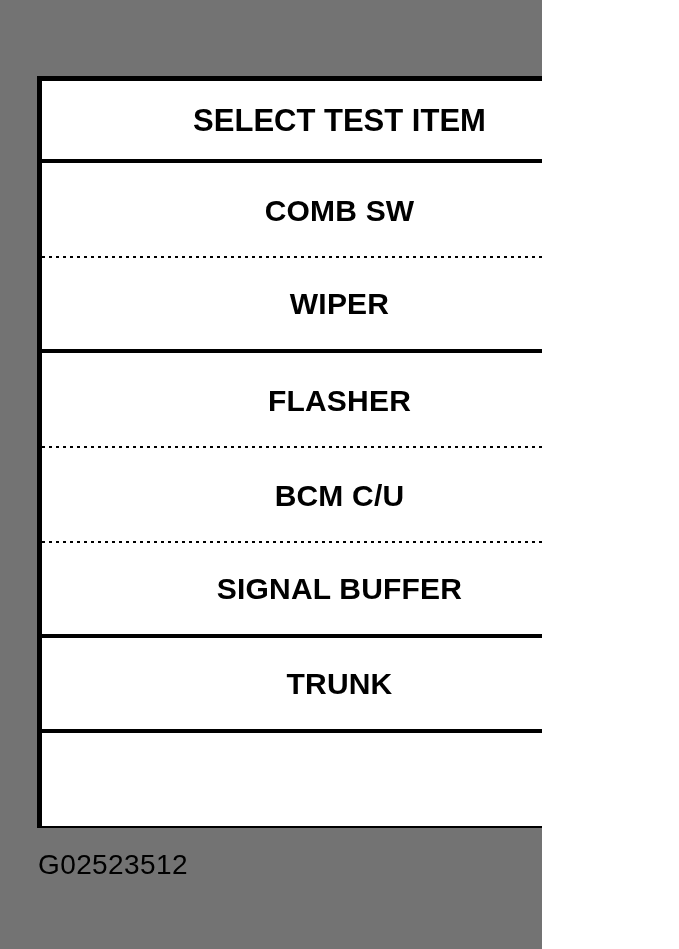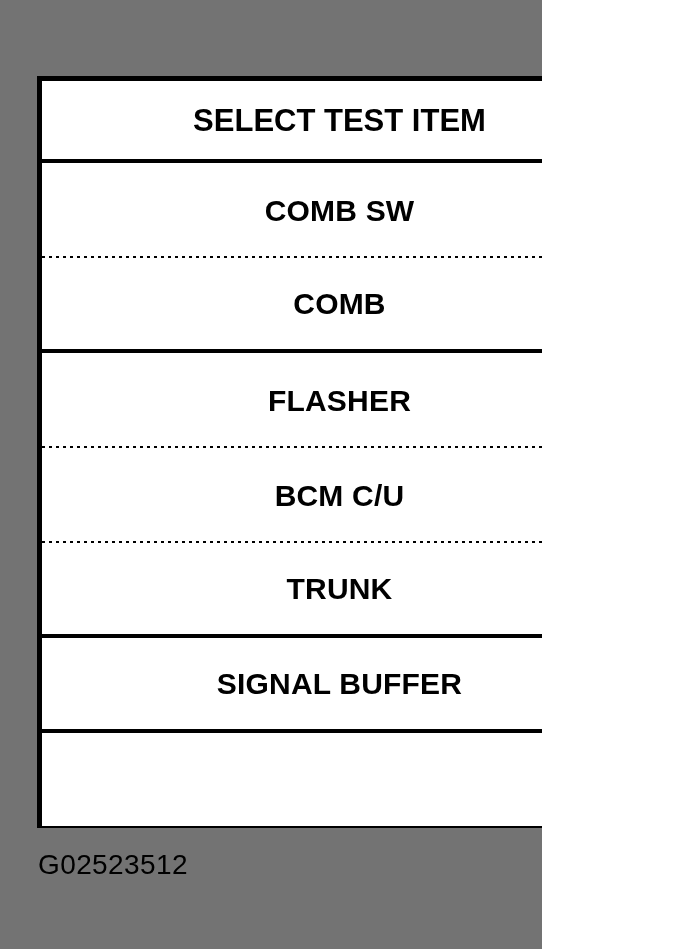--- a/index.html
+++ b/index.html
@@ -125,37 +125,37 @@
 
     <div class="menu-row header sep-solid">
       <span class="row-label">SELECT TEST ITEM</span>
     </div>
 
     <div class="menu-row item sep-dotted">
       <span class="row-label">COMB SW</span>
     </div>
 
     <div class="menu-row item sep-solid">
-      <span class="row-label">COMB</span>
+      <span class="row-label">WIPER</span>
     </div>
 
     <div class="menu-row item sep-dotted">
       <span class="row-label">FLASHER</span>
     </div>
 
     <div class="menu-row item sep-dotted">
       <span class="row-label">BCM C/U</span>
     </div>
 
     <div class="menu-row item sep-solid">
-      <span class="row-label">TRUNK</span>
+      <span class="row-label">SIGNAL BUFFER</span>
     </div>
 
     <div class="menu-row item sep-solid">
-      <span class="row-label">SIGNAL BUFFER</span>
+      <span class="row-label">TRUNK</span>
     </div>
 
     <div class="menu-row empty sep-none">
       <span class="row-label"></span>
     </div>
 
   </div>
 
   <div id="figure-caption">G02523512</div>
 

